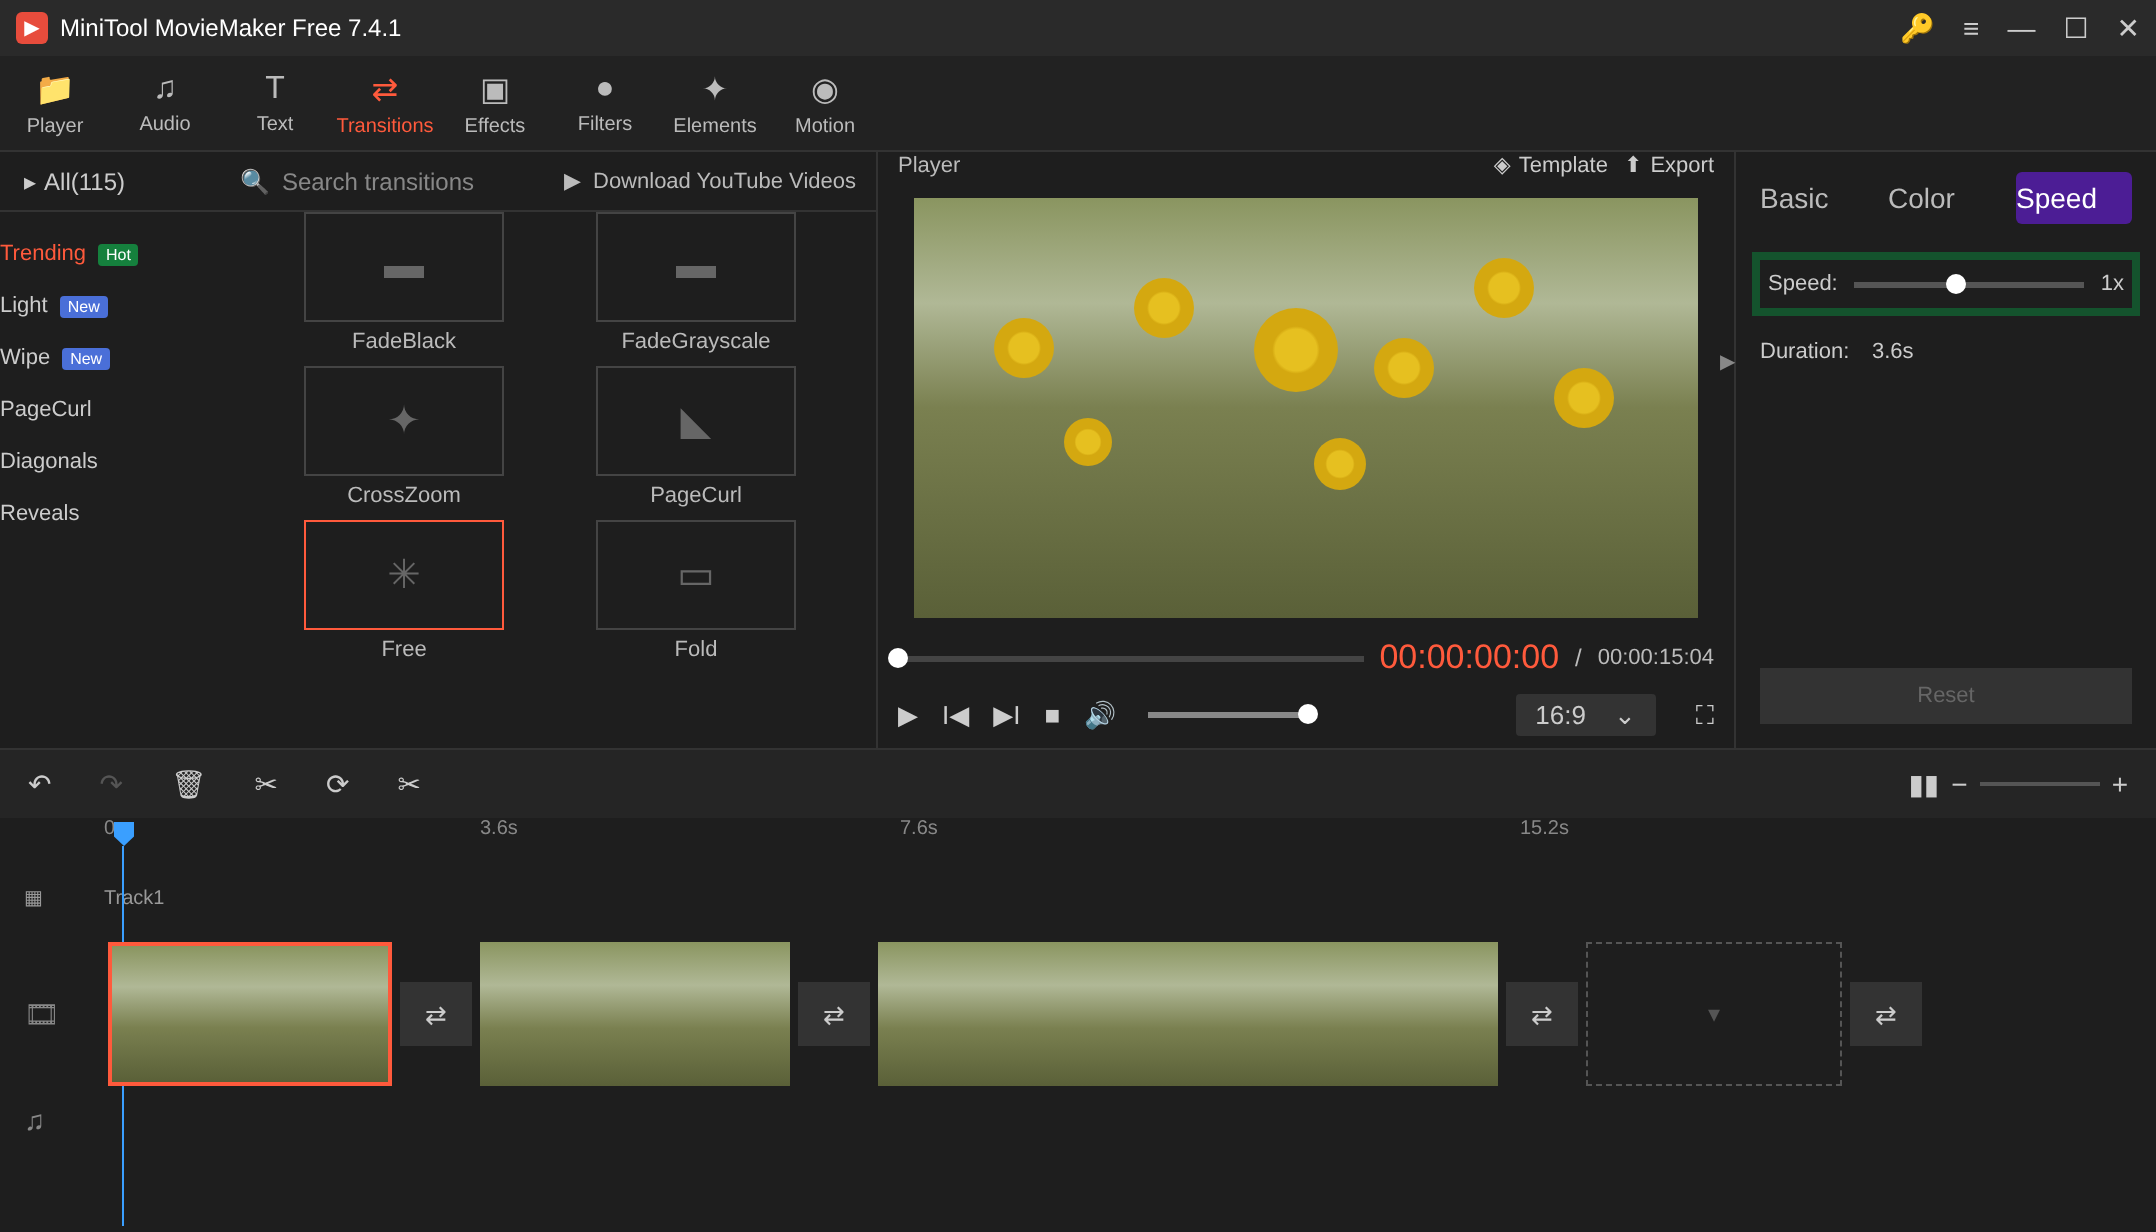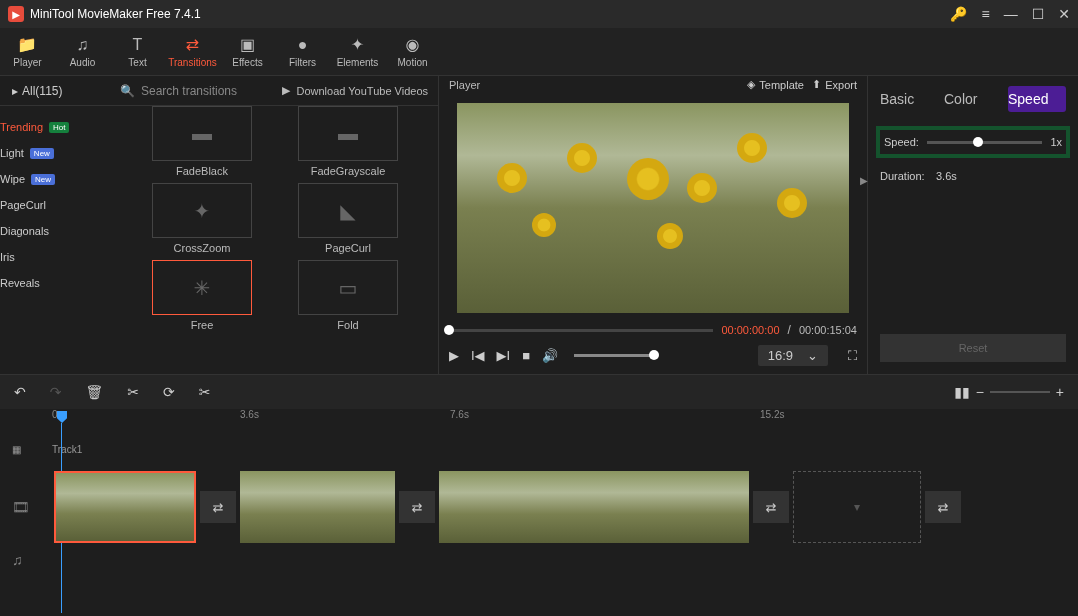--- a/index.html
+++ b/index.html
@@ -40,21 +40,21 @@
 .player-hdr{height:30px;display:flex;align-items:center;padding:0 10px;gap:8px}
 .player-hdr .lbl{flex:1;color:#bbb;font-size:11px}
 .player-hdr .btn{display:flex;align-items:center;gap:4px;color:#ccc;font-size:11px;cursor:pointer}
 .preview{flex:1;display:flex;align-items:center;justify-content:center;padding:10px}
 .preview-img{width:392px;height:210px;background:linear-gradient(180deg,#8a9560 0%,#b0b896 25%,#7a8050 50%,#5a6038 100%);position:relative;overflow:hidden}
 .flower{position:absolute;width:30px;height:30px;background:radial-gradient(circle,#e6c020 35%,#d4a810 40%);border-radius:50%}
 .controls{padding:0 10px 8px}
 .timebar{display:flex;align-items:center;gap:8px;margin-bottom:8px}
 .timebar .track{flex:1;height:3px;background:#444;position:relative}
 .timebar .dot{width:10px;height:10px;background:#fff;border-radius:50%;position:absolute;left:-5px;top:-4px}
-.time-cur{color:#ff5a3c;font-size:11px}
+.time-cur{color:#ff5a3c;font-size:17px}
 .time-tot{color:#bbb;font-size:11px}
 .pctrls{display:flex;align-items:center;gap:12px}
 .pctrls span{color:#ccc;cursor:pointer;font-size:13px}
 .vol{width:80px;height:3px;background:#888;position:relative;margin-left:4px}
 .vol .vdot{width:10px;height:10px;background:#fff;border-radius:50%;position:absolute;right:-5px;top:-4px}
 .ratio{margin-left:auto;background:#333;padding:3px 10px;border-radius:2px;display:flex;align-items:center;gap:14px;font-size:11px}
 
 .props{width:210px;background:#1e1e1e;display:flex;flex-direction:column}
 .props-hdr{height:30px;display:flex;align-items:center;padding:0 12px;color:#bbb;font-size:11px}
 .tabs{display:flex;gap:6px;padding:10px 12px}
@@ -149,21 +149,20 @@
         <span>Download YouTube Videos</span>
       </div>
     </div>
     <div class="left-body">
       <div class="cats" id="cats">
           <div class="active">Trending<span class="badge hot">Hot</span></div>
           <div>Light<span class="badge new">New</span></div>
           <div>Wipe<span class="badge new">New</span></div>
           <div>PageCurl</div>
           <div>Diagonals</div>
-          <div>Iris</div>
           <div>Reveals</div>
         </div>
       <div class="trans-grid" id="tgrid">
           <div class="trans">
             <div class="thumb">▬</div>
             <div class="lbl">FadeBlack</div>
           </div>
           <div class="trans">
             <div class="thumb">▬</div>
             <div class="lbl">FadeGrayscale</div>

